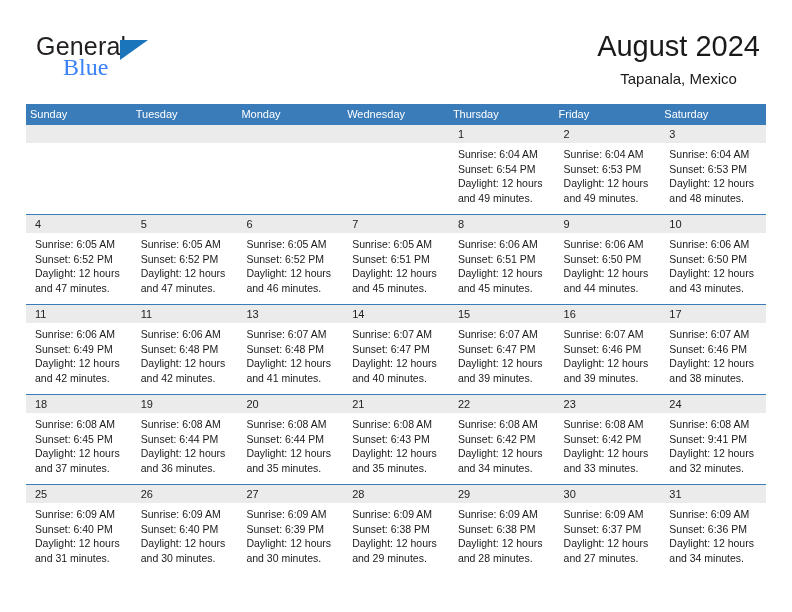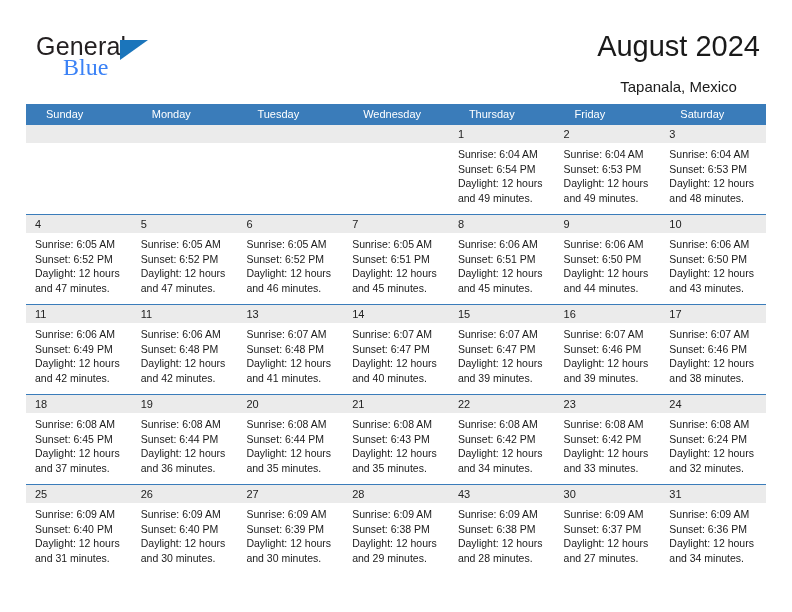--- a/index.html
+++ b/index.html
@@ -73,42 +73,42 @@
     font-size: 29px;
     font-weight: normal;
     color: #1a1a1a;
     line-height: 36px;
     white-space: nowrap;
   }
   .cal-subtitle {
     font-size: 15px;
     color: #1a1a1a;
     line-height: 22px;
-    margin-top: 12px;
+    margin-top: 4px;
     white-space: nowrap;
   }
 
   
   .calendar {
     position: absolute;
     left: 26px;
     top: 104px;
     width: 740px;
   }
   .weekday-row {
     display: flex;
     background: #3a7cba;
     height: 21px;
   }
   .weekday {
     flex: 1 1 0;
     color: #ffffff;
     font-size: 11px;
     line-height: 21px;
-    padding-left: 20px;
+    padding-left: 4px;
     box-sizing: border-box;
     white-space: nowrap;
     overflow: hidden;
   }
 
   .week-row {
     display: flex;
     border-top: 1px solid #3a7cba;
     height: 89px;
   }
@@ -160,22 +160,22 @@
     <div class="title-block">
       <div class="cal-title">August 2024</div>
       <div class="cal-subtitle">Tapanala, Mexico</div>
     </div>
 
   </div>
 
   <div class="calendar">
     <div class="weekday-row" id="weekday-row">
         <div class="weekday">Sunday</div>
+        <div class="weekday">Tuesday</div>
         <div class="weekday">Monday</div>
-        <div class="weekday">Tuesday</div>
         <div class="weekday">Wednesday</div>
         <div class="weekday">Thursday</div>
         <div class="weekday">Friday</div>
         <div class="weekday">Saturday</div>
       </div>
     <div id="weeks-container">
         <div class="week-row first">
           <div class="day-cell empty">
             <div class="day-num-band"></div>
             <div class="day-body"></div>
@@ -402,21 +402,21 @@
               <div class="day-line">Sunrise: 6:08 AM</div>
               <div class="day-line">Sunset: 6:42 PM</div>
               <div class="day-line">Daylight: 12 hours</div>
               <div class="day-line">and 33 minutes.</div>
             </div>
           </div>
           <div class="day-cell">
             <div class="day-num-band">24</div>
             <div class="day-body">
               <div class="day-line">Sunrise: 6:08 AM</div>
-              <div class="day-line">Sunset: 6:24 PM</div>
+              <div class="day-line">Sunset: 9:41 PM</div>
               <div class="day-line">Daylight: 12 hours</div>
               <div class="day-line">and 32 minutes.</div>
             </div>
           </div>
         </div>
         <div class="week-row">
           <div class="day-cell">
             <div class="day-num-band">25</div>
             <div class="day-body">
               <div class="day-line">Sunrise: 6:09 AM</div>
@@ -446,21 +446,21 @@
           <div class="day-cell">
             <div class="day-num-band">28</div>
             <div class="day-body">
               <div class="day-line">Sunrise: 6:09 AM</div>
               <div class="day-line">Sunset: 6:38 PM</div>
               <div class="day-line">Daylight: 12 hours</div>
               <div class="day-line">and 29 minutes.</div>
             </div>
           </div>
           <div class="day-cell">
-            <div class="day-num-band">43</div>
+            <div class="day-num-band">29</div>
             <div class="day-body">
               <div class="day-line">Sunrise: 6:09 AM</div>
               <div class="day-line">Sunset: 6:38 PM</div>
               <div class="day-line">Daylight: 12 hours</div>
               <div class="day-line">and 28 minutes.</div>
             </div>
           </div>
           <div class="day-cell">
             <div class="day-num-band">30</div>
             <div class="day-body">

